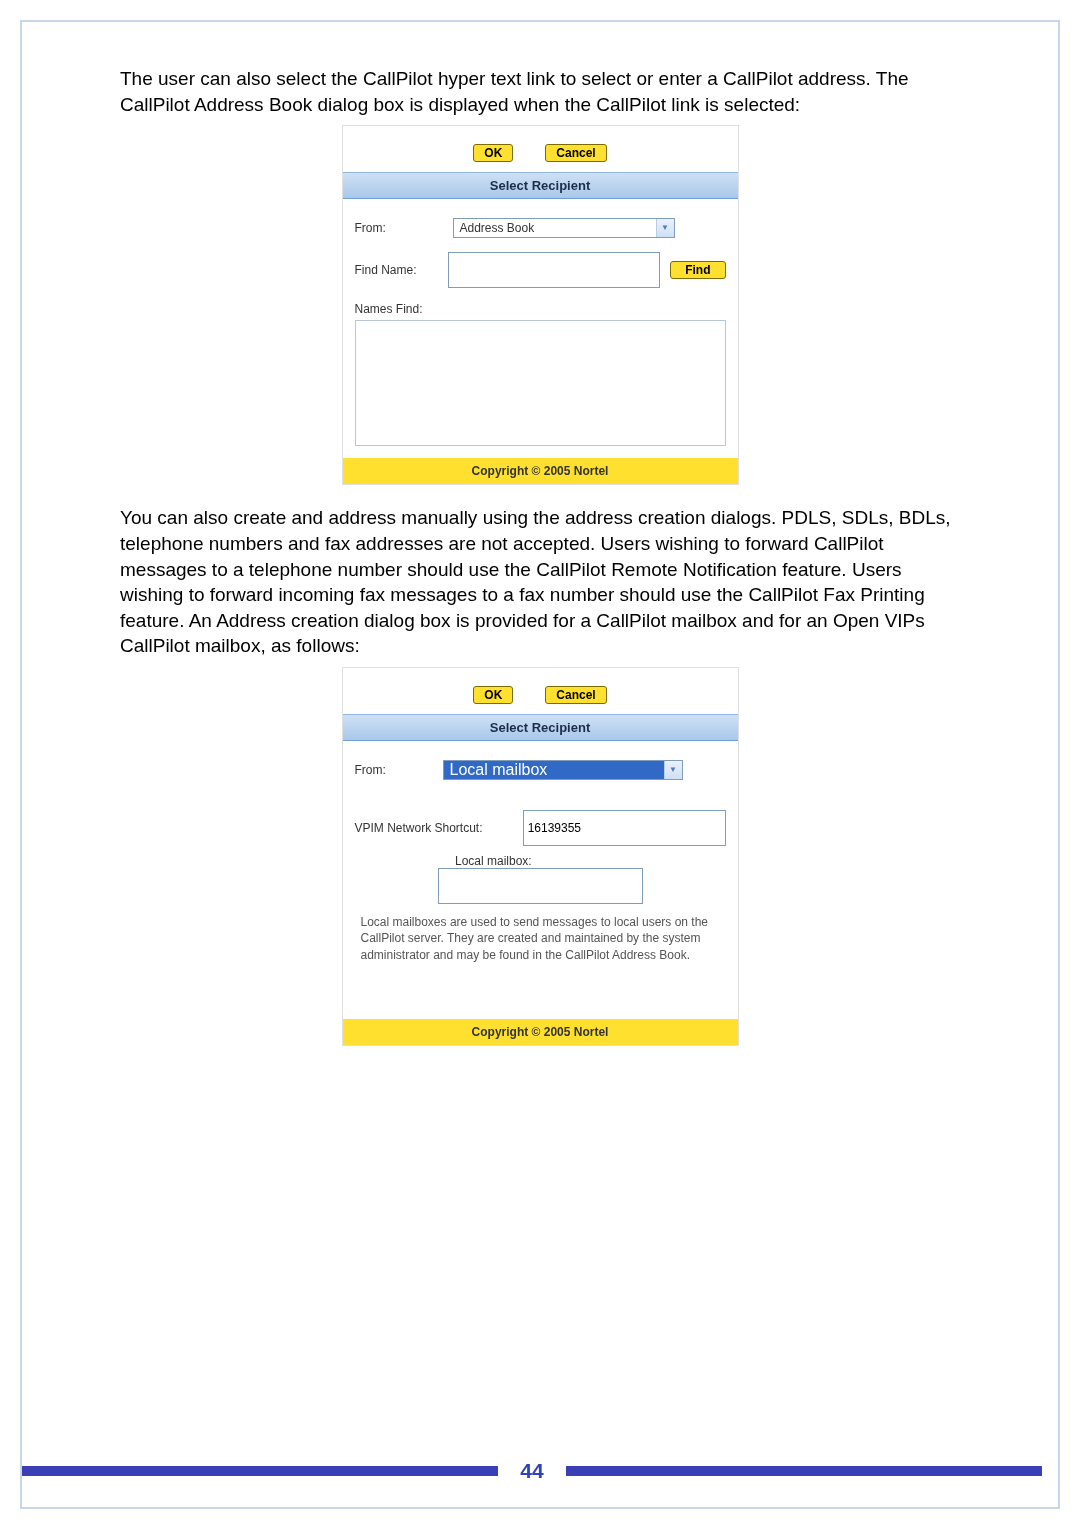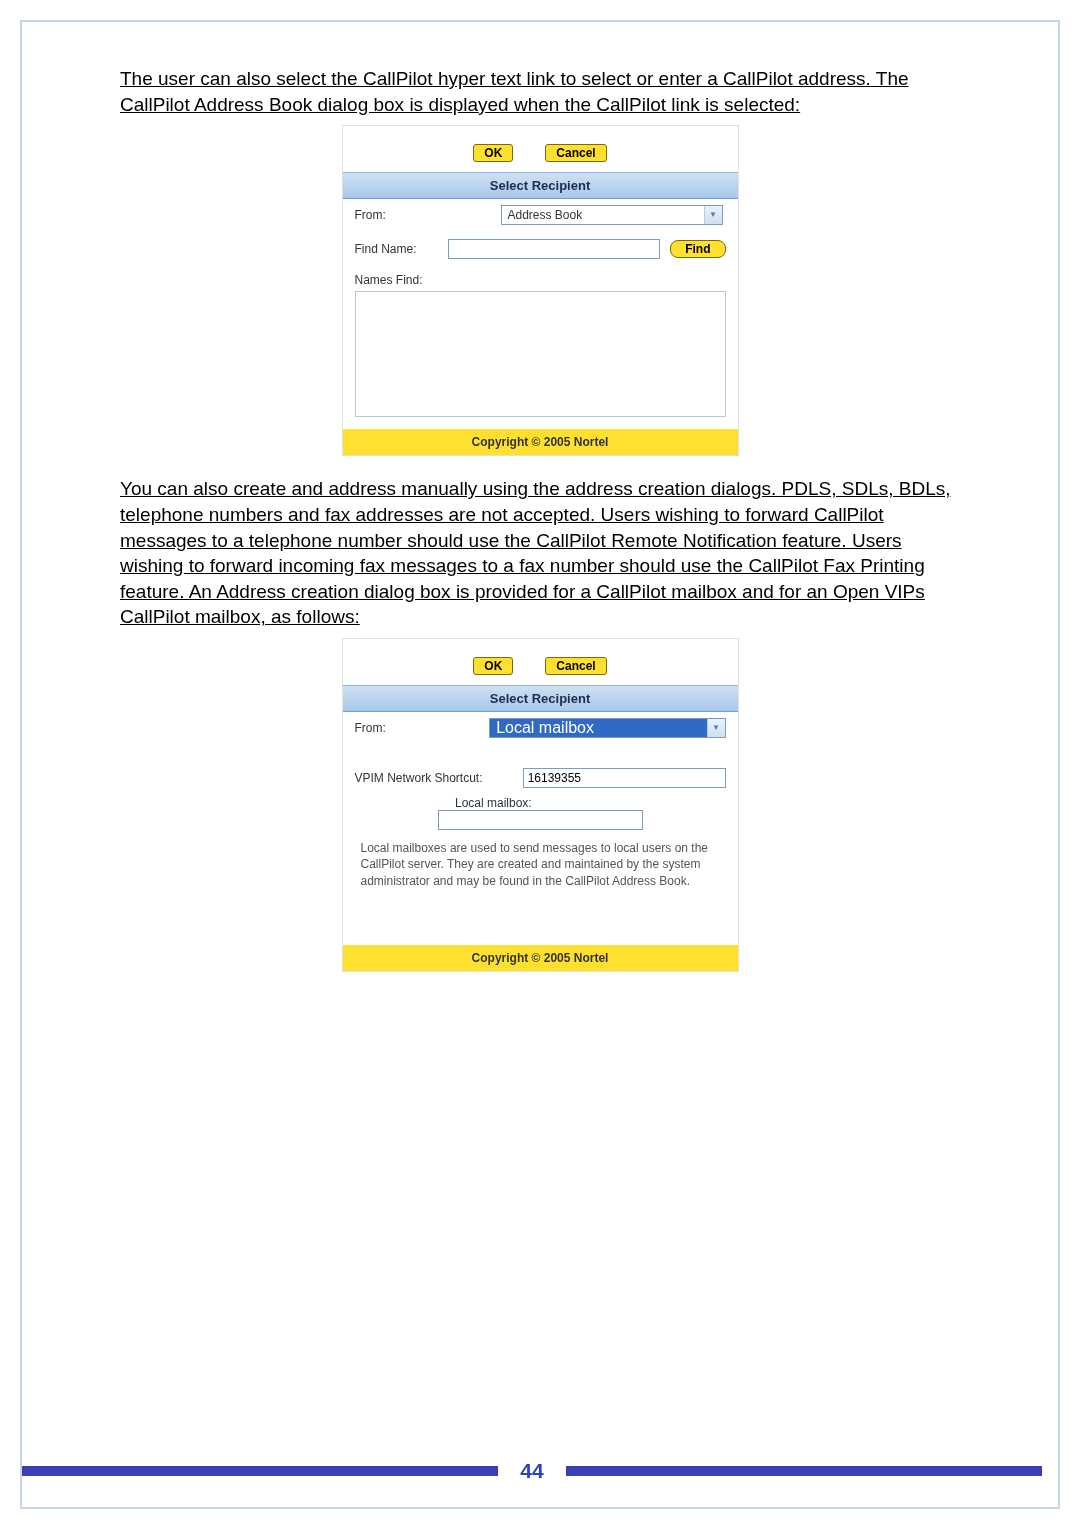--- a/index.html
+++ b/index.html
@@ -22,21 +22,20 @@
     height: 1489px;
     padding: 44px 98px 0 98px;
     position: relative;
   }
   .para {
     font-size: 19px;
     line-height: 1.35;
     color: #000;
     margin: 0 0 8px 0;
     font-family: Arial, Helvetica, sans-serif;
-    text-decoration: underline;
   }
   .dialog-wrapper {
     display: flex;
     justify-content: center;
     margin: 6px 0 20px 0;
   }
   .dialog {
     border: 1px solid #e0e0e0;
     background: #ffffff;
     font-family: Tahoma, Verdana, Arial, sans-serif;
@@ -70,21 +69,21 @@
     font-weight: bold;
     color: #1b2d4a;
     font-size: 13px;
     padding: 5px 0;
   }
   .form-row {
     display: flex;
     align-items: center;
     padding: 4px 12px;
   }
-  .form-row-top { padding-top: 6px; gap: 48px; }
+  .form-row-top { padding-top: 19px; }
   .form-label {
     width: 98px;
     font-size: 12px;
     color: #333;
   }
   .form-label-wide {
     width: 170px;
     font-size: 12px;
     color: #333;
   }
@@ -117,21 +116,21 @@
     background: linear-gradient(#eaf1fb,#cfe0f4);
     border-left: 1px solid #b7cde6;
     color: #4f7bbf;
     text-align: center;
     font-size: 8px;
     line-height: 18px;
     font-family: Arial, sans-serif;
   }
   .text-input {
     border: 1px solid #7f9db9;
-    height: 20px;
+    height: 36px;
     box-sizing: border-box;
     font-size: 12px;
     padding: 0 4px;
     font-family: Tahoma, Verdana, Arial, sans-serif;
   }
   .names-label {
     padding: 10px 12px 0 12px;
     font-size: 12px;
     color: #333;
   }
@@ -195,21 +194,21 @@
           <div class="dd" style="width:222px;justify-content:flex-end;">
             <div class="dd-text">Address Book</div>
             <div class="dd-arrow">▼</div>
           </div>
         </div>
 
         <div class="form-row" style="padding-top:10px;">
           <div class="form-label">Find Name:</div>
           <input class="text-input" style="width: 222px;" value="">
           <div style="flex:1 1 auto;"></div>
-          <button class="yellow-btn" style="margin-left:10px;padding:1px 14px;border-radius:8px;">Find</button>
+          <button class="yellow-btn" style="margin-left:10px;padding:1px 14px;">Find</button>
         </div>
 
         <div class="names-label">Names Find:</div>
         <div class="names-box"></div>
 
         <div class="copyright-bar">Copyright © 2005 Nortel</div>
       </div>
     </div>
 
     <p class="para" style="margin-top:14px;">You can also create and address manually using the address creation dialogs. PDLS, SDLs, BDLs, telephone numbers and fax addresses are not accepted.  Users wishing to forward CallPilot messages to a telephone number should use the CallPilot Remote Notification feature.  Users wishing to forward incoming fax messages to a fax number should use the CallPilot Fax Printing feature. An Address creation dialog box is provided for a CallPilot mailbox and for an Open VIPs CallPilot mailbox, as follows:</p>

